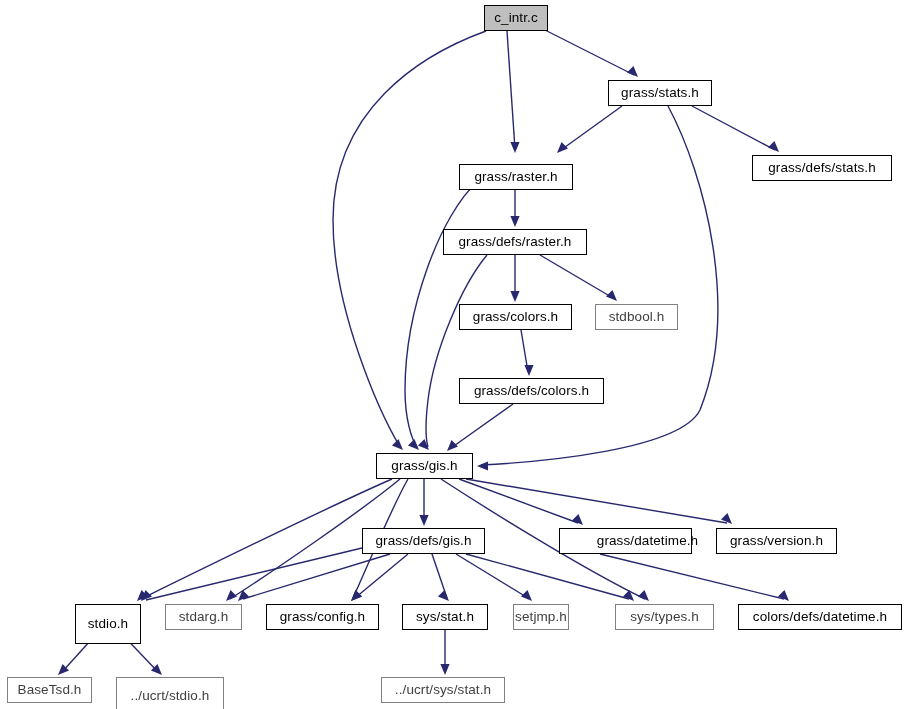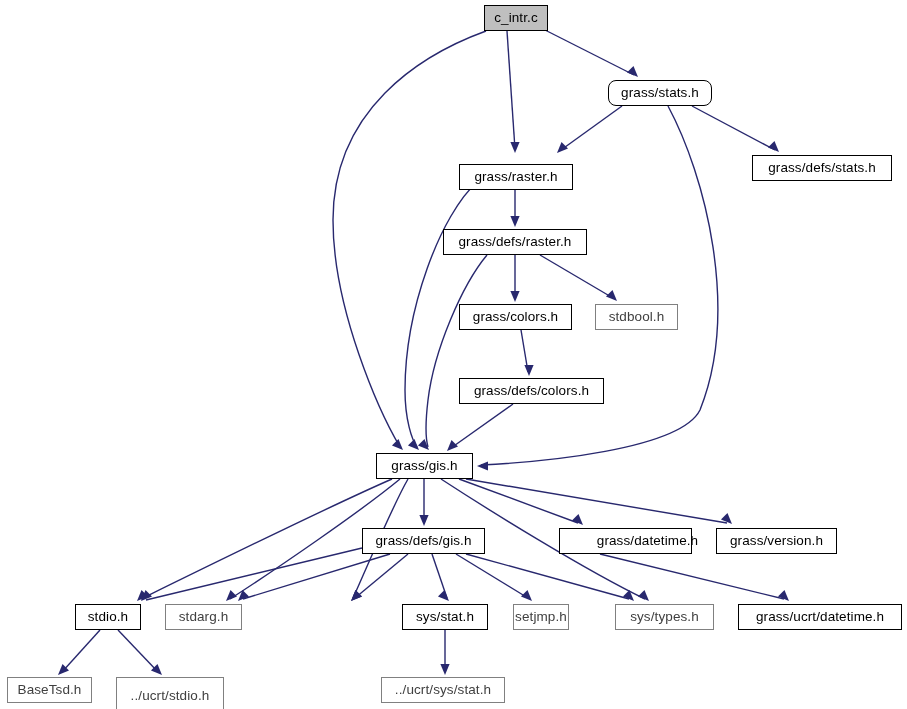--- a/index.html
+++ b/index.html
@@ -112,21 +112,21 @@
       <path d="M 100 630 L 62 672" fill="none" stroke="#28286e" stroke-width="1.4"></path>
       <polygon points="58,675 62.52548339959391,663.96913421349 69.03086578651015,670.4745166004061" fill="#28286e"></polygon>
       <path d="M 118 630 L 158 672" fill="none" stroke="#28286e" stroke-width="1.4"></path>
       <polygon points="162,675 150.96913421348987,670.4745166004061 157.47451660040608,663.96913421349" fill="#28286e"></polygon>
       <path d="M 445 630 L 445 671" fill="none" stroke="#28286e" stroke-width="1.4"></path>
       <polygon points="445,675 440.4,664 449.6,664" fill="#28286e"></polygon>
     </svg>
 <div class="graph-node root" style="left: 484px; top: 5px; width: 64px; height: 26px;">
       <span class="node-label">c_intr.c</span>
     </div>
-    <div class="graph-node solid" style="left: 608px; top: 80px; width: 104px; height: 26px; border-radius: 8px;">
+    <div class="graph-node solid" style="left: 608px; top: 80px; width: 104px; height: 26px;">
       <span class="node-label">grass/stats.h</span>
     </div>
     <div class="graph-node solid" style="left: 459px; top: 164px; width: 114px; height: 26px;">
       <span class="node-label">grass/raster.h</span>
     </div>
     <div class="graph-node solid" style="left: 752px; top: 155px; width: 140px; height: 26px;">
       <span class="node-label">grass/defs/stats.h</span>
     </div>
     <div class="graph-node solid" style="left: 459px; top: 304px; width: 113px; height: 26px;">
       <span class="node-label">grass/colors.h</span>
@@ -145,37 +145,40 @@
     </div>
     <div class="graph-node solid" style="left: 362px; top: 528px; width: 123px; height: 26px;">
       <span class="node-label">grass/defs/gis.h</span>
     </div>
     <div class="graph-node solid" style="left: 559px; top: 528px; width: 133px; height: 26px; padding-left: 44px;">
       <span class="node-label">grass/datetime.h</span>
     </div>
     <div class="graph-node solid" style="left: 716px; top: 528px; width: 121px; height: 26px;">
       <span class="node-label">grass/version.h</span>
     </div>
-    <div class="graph-node solid" style="left: 75px; top: 604px; width: 66px; height: 26px;">
+    <div class="graph-node solid" style="left: 75px; top: 604px; width: 66px; height: 40px;">
       <span class="node-label">stdio.h</span>
     </div>
     <div class="graph-node faded" style="left: 165px; top: 604px; width: 77px; height: 26px;">
       <span class="node-label">stdarg.h</span>
+    </div>
+    <div class="graph-node solid" style="left: 266px; top: 604px; width: 113px; height: 26px;">
+      <span class="node-label">grass/config.h</span>
     </div>
     <div class="graph-node solid" style="left: 402px; top: 604px; width: 86px; height: 26px;">
       <span class="node-label">sys/stat.h</span>
     </div>
     <div class="graph-node faded" style="left: 513px; top: 604px; width: 56px; height: 26px;">
       <span class="node-label">setjmp.h</span>
     </div>
     <div class="graph-node faded" style="left: 615px; top: 604px; width: 99px; height: 26px;">
       <span class="node-label">sys/types.h</span>
     </div>
     <div class="graph-node solid" style="left: 738px; top: 604px; width: 164px; height: 26px;">
-      <span class="node-label">grass/ucrt/datetime.h</span>
+      <span class="node-label">colors/defs/datetime.h</span>
     </div>
     <div class="graph-node faded" style="left: 7px; top: 677px; width: 85px; height: 26px;">
       <span class="node-label">BaseTsd.h</span>
     </div>
     <div class="graph-node faded" style="left: 116px; top: 677px; width: 108px; height: 38px;">
       <span class="node-label">../ucrt/stdio.h</span>
     </div>
     <div class="graph-node faded" style="left: 381px; top: 677px; width: 124px; height: 26px;">
       <span class="node-label">../ucrt/sys/stat.h</span>
     </div>

